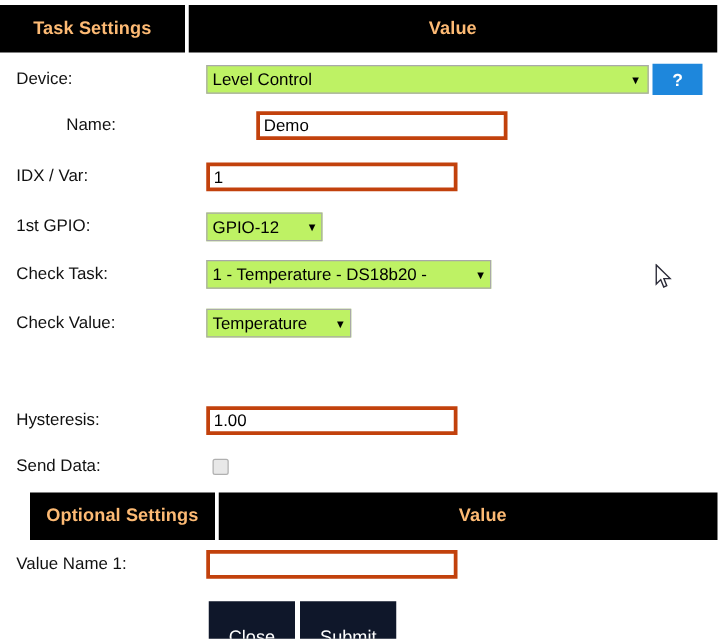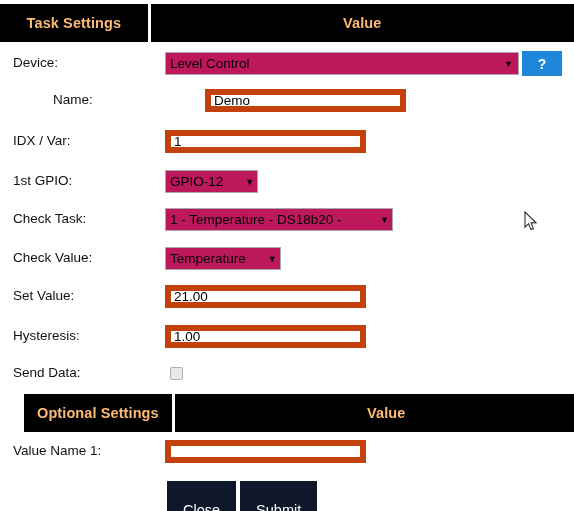--- a/index.html
+++ b/index.html
@@ -77,37 +77,37 @@
     top: 0;
     height: 30px;
     display: flex;
     align-items: center;
   }
 
   
   input.txt {
     box-sizing: border-box;
     height: 23px;
-    border: 6px solid #c2410c;
+    border: 3px solid #c2410c;
     background: #ffffff;
     padding: 1px 3px;
     font-family: "Liberation Sans", sans-serif;
     font-size: 13.5px;
     color: #000000;
     border-radius: 0;
     outline: none;
   }
   input.txt.w200 { width: 201px; }
 
   
   .sel {
     box-sizing: border-box;
     height: 23px;
     border: 1px solid #a9a9a9;
-    background: #be185d;
+    background: #bef264;
     display: inline-flex;
     align-items: center;
     font-size: 13.5px;
     color: #000000;
     padding: 0 3px 0 4px;
     white-space: nowrap;
     cursor: default;
   }
   .sel .sel-text {
     flex: 1 1 auto;
@@ -253,26 +253,20 @@
   <div class="row" style="top:243px;">
     <div class="label">Check Value:</div>
     <div class="field">
       <div class="sel auto">
         <span class="sel-text">Temperature</span>
         <span class="caret">▼</span>
       </div>
     </div>
   </div>
 
-  <div class="row" style="top:281px;">
-    <div class="label">Set Value:</div>
-    <div class="field">
-      <input class="txt w200" type="text" value="21.00" style="">
-    </div>
-  </div>
 
   <div class="row" style="top:321px;padding-left:32px;">
     <div class="label">Hysteresis:</div>
     <div class="field">
       <input class="txt w200" type="text" value="1.00" style="">
     </div>
   </div>
 
   <div class="row" style="top:358px;">
     <div class="label">Send Data:</div>

